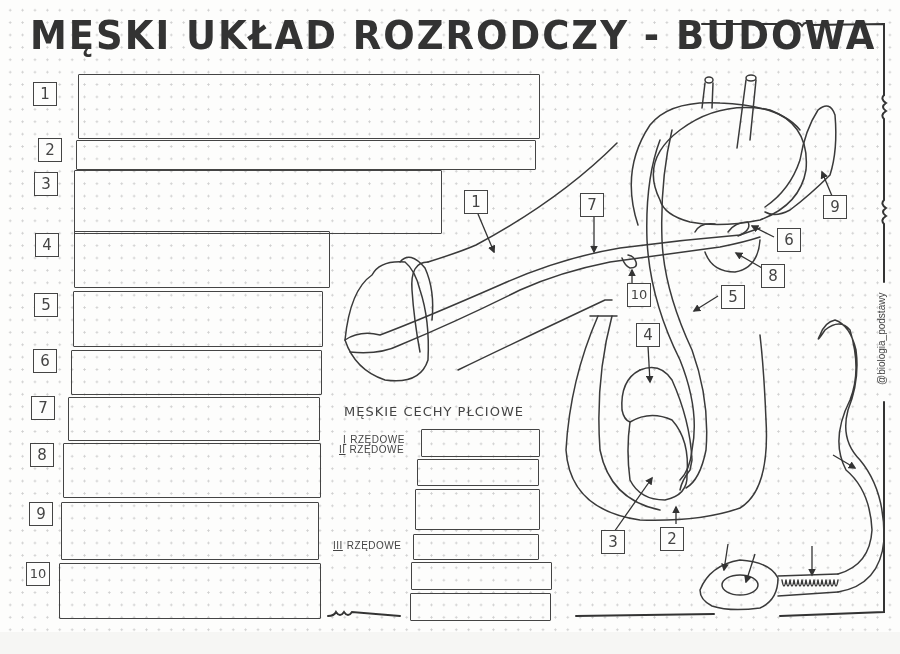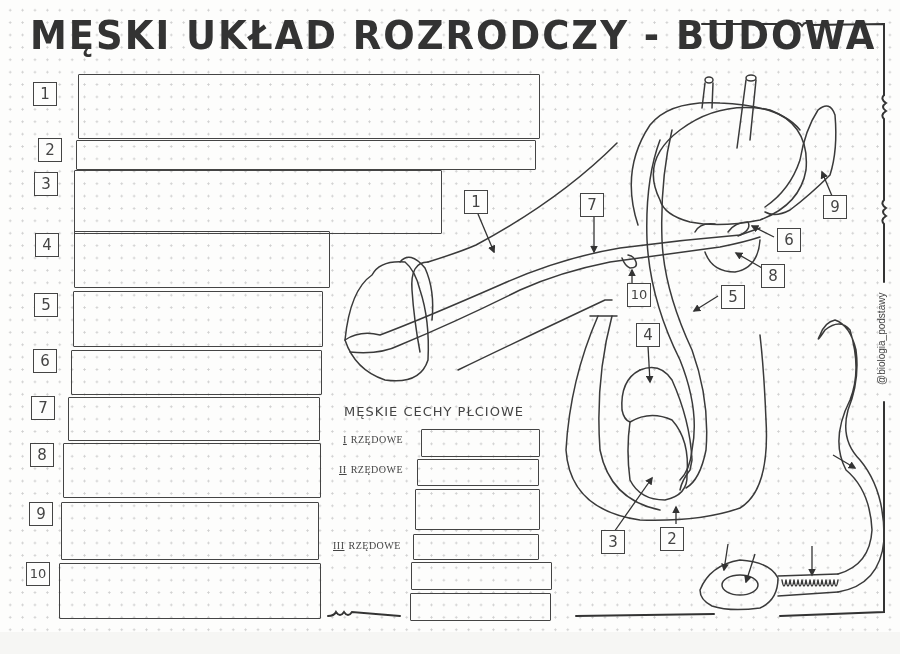--- a/index.html
+++ b/index.html
@@ -38,21 +38,21 @@
     width: 100%; height: 100%; border: none; background: transparent;
     outline: none; box-sizing: border-box; padding: 0 6px;
     font-family: "Liberation Sans", sans-serif; font-size: 13px;
   }
   .traits-title {
     position: absolute; left: 344px; top: 404px; font-size: 13px;
     letter-spacing: 1px; color: #444; font-family: "DejaVu Sans", sans-serif;
   }
   .order-label {
     position: absolute; font-size: 10px; color: #444;
-    font-family: Liberation Serif, serif; letter-spacing: 0.5px;
+    font-family: Liberation Sans, sans-serif; letter-spacing: 0.5px;
   }
   .order-label .roman { text-decoration: underline; margin-right: 4px; }
   .watermark {
     position: absolute; left: 876px; top: 385px;
     transform: rotate(-90deg); transform-origin: left top;
     font-size: 10px; color: #444; white-space: nowrap;
   }
 </style>
 </head>
 <body>
@@ -104,21 +104,21 @@
 <div class="numbox small" style="left:26px; top:562px;">10</div>
 <div class="answer-box" style="left:59px; top:563px; width:262px; height:56px;"><input type="text" value="" style=""></div>
 
 <div class="traits-title">MĘSKIE CECHY PŁCIOWE</div>
 
 <div class="order-label" style="left:343px; top:434px;">
   <span class="roman">I</span><span>RZĘDOWE</span>
 </div>
 <div class="answer-box" style="left:421px; top:429px; width:119px; height:28px;"><input type="text" value="" style=""></div>
 
-<div class="order-label" style="left:339px; top:464px;">
+<div class="order-label" style="left:339px; top:444px;">
   <span class="roman">II</span><span>RZĘDOWE</span>
 </div>
 <div class="answer-box" style="left:417px; top:459px; width:122px; height:27px;"><input type="text" value="" style=""></div>
 <div class="answer-box" style="left:415px; top:489px; width:125px; height:41px;"><input type="text" value="" style=""></div>
 
 <div class="order-label" style="left:333px; top:540px;">
   <span class="roman">III</span><span>RZĘDOWE</span>
 </div>
 <div class="answer-box" style="left:413px; top:534px; width:126px; height:26px;"><input type="text" value="" style=""></div>
 <div class="answer-box" style="left:411px; top:562px; width:141px; height:28px;"><input type="text" value="" style=""></div>

